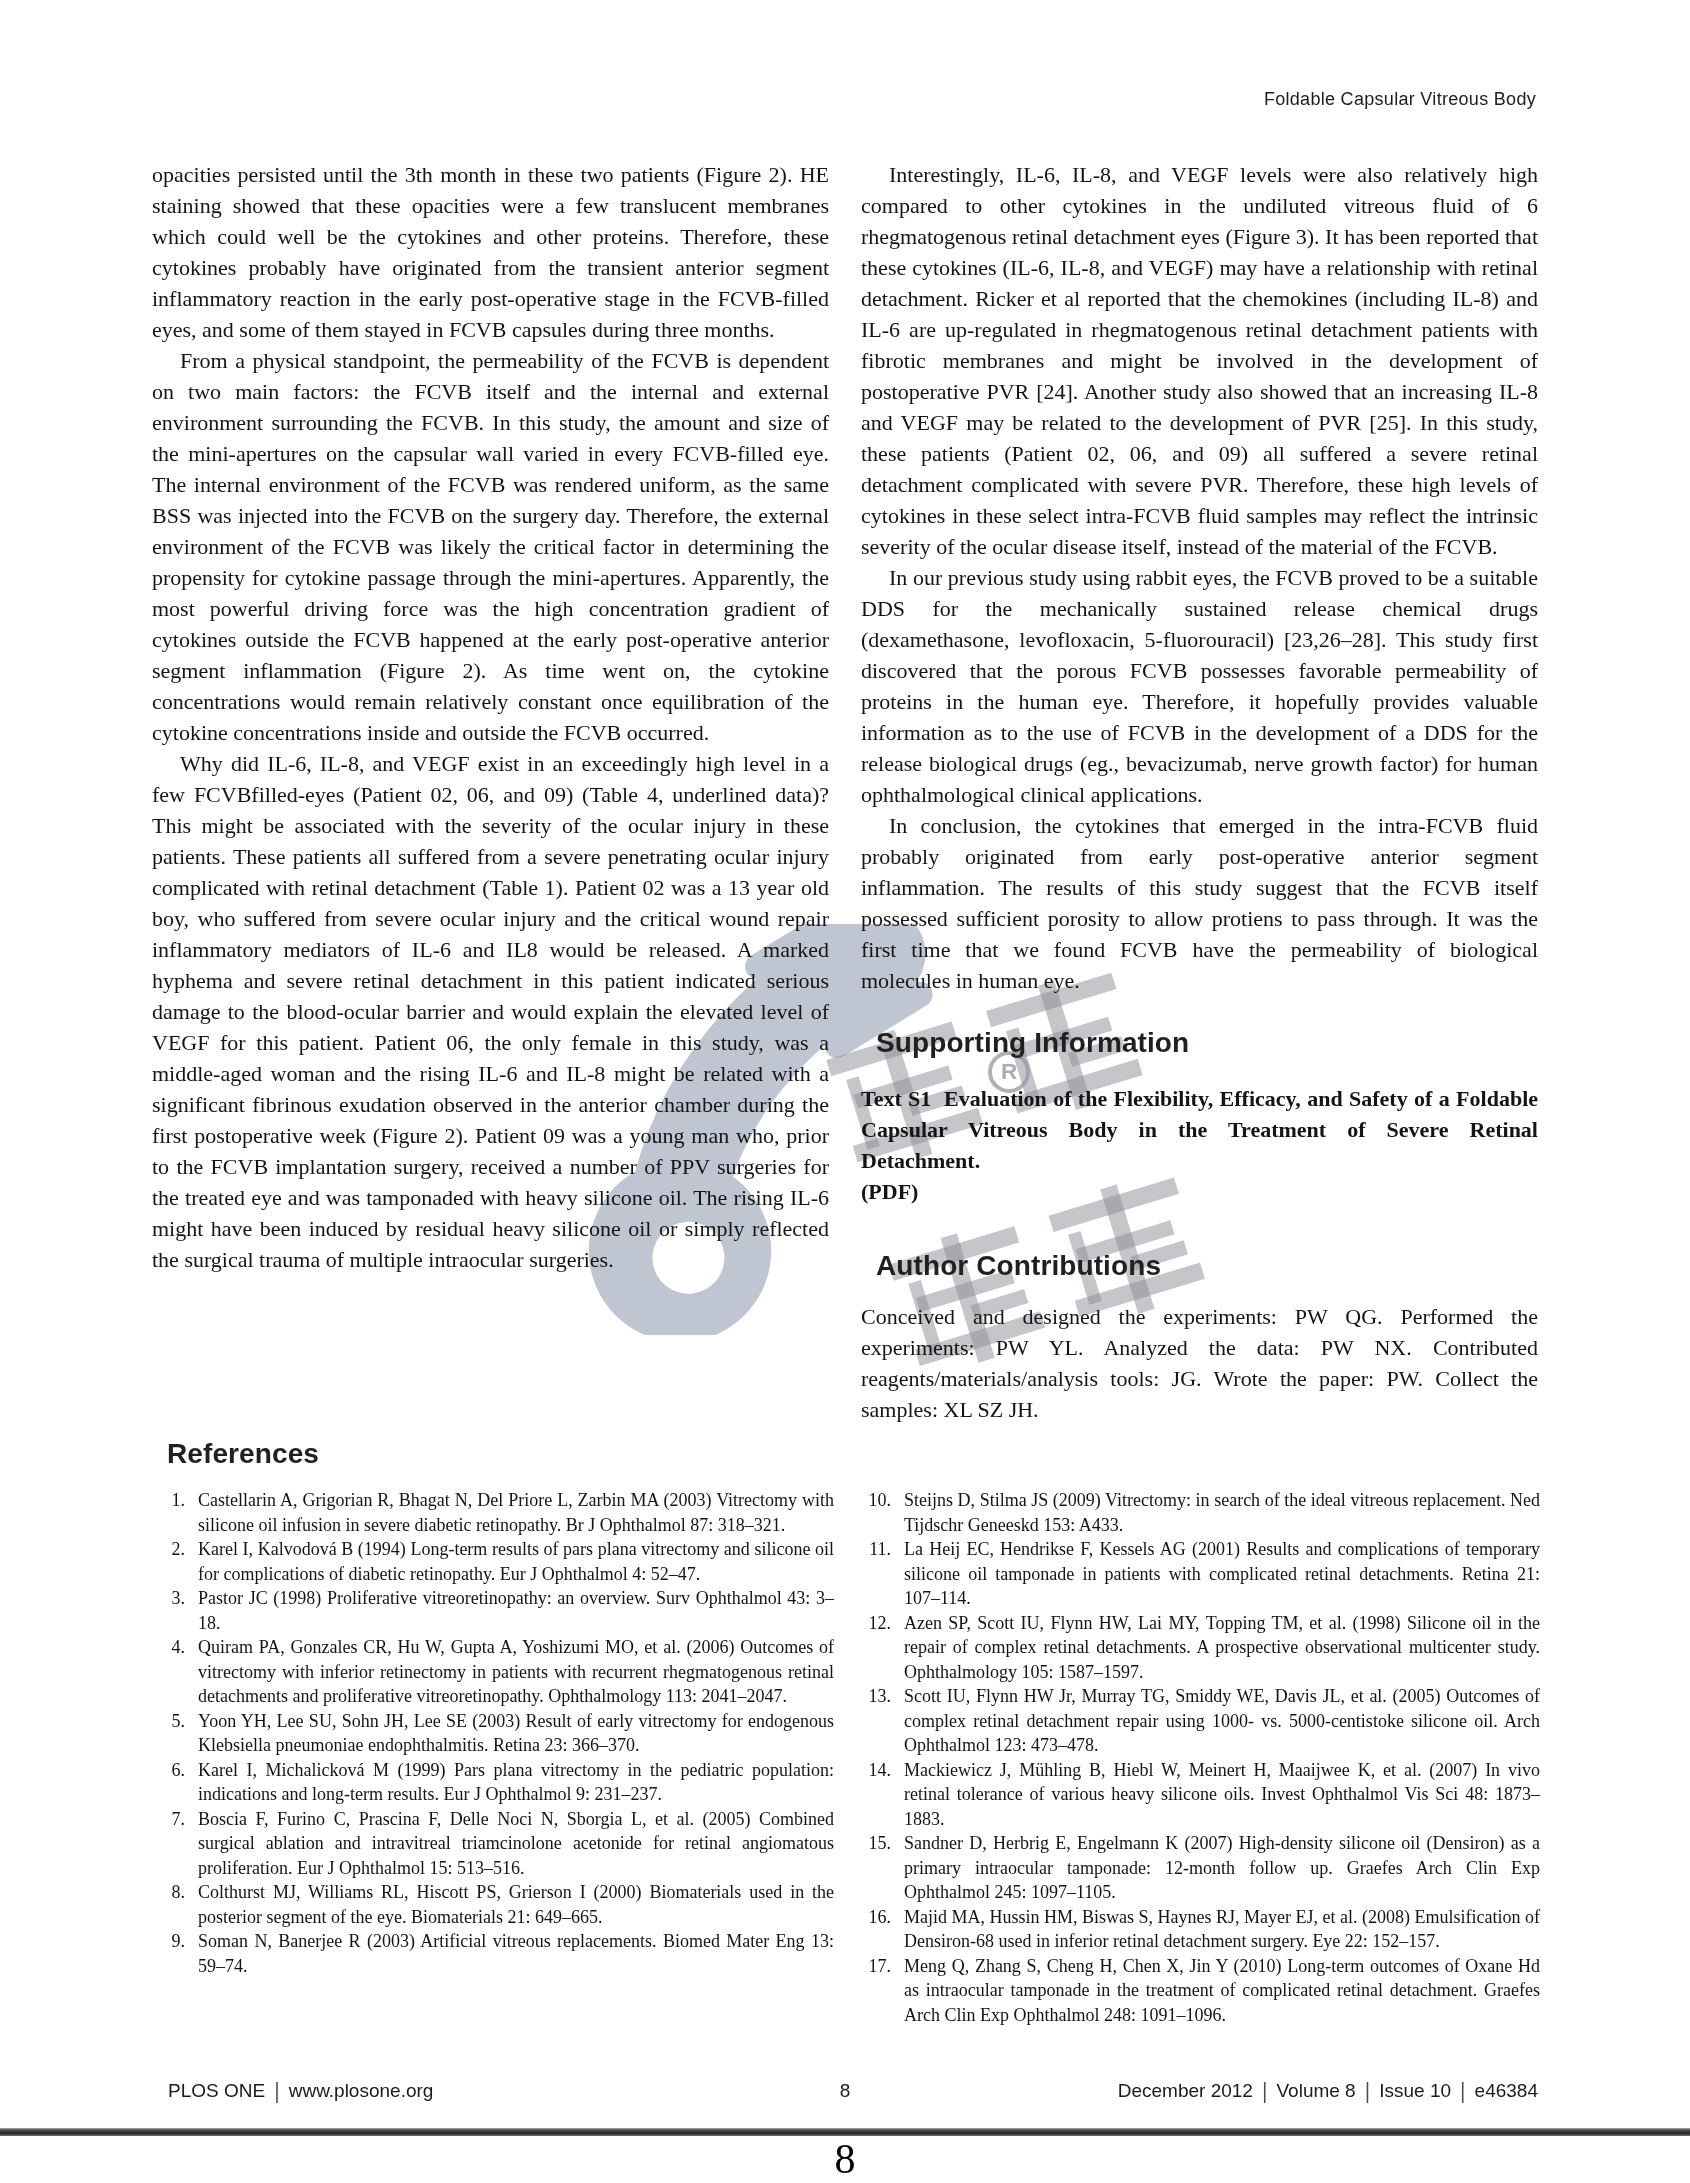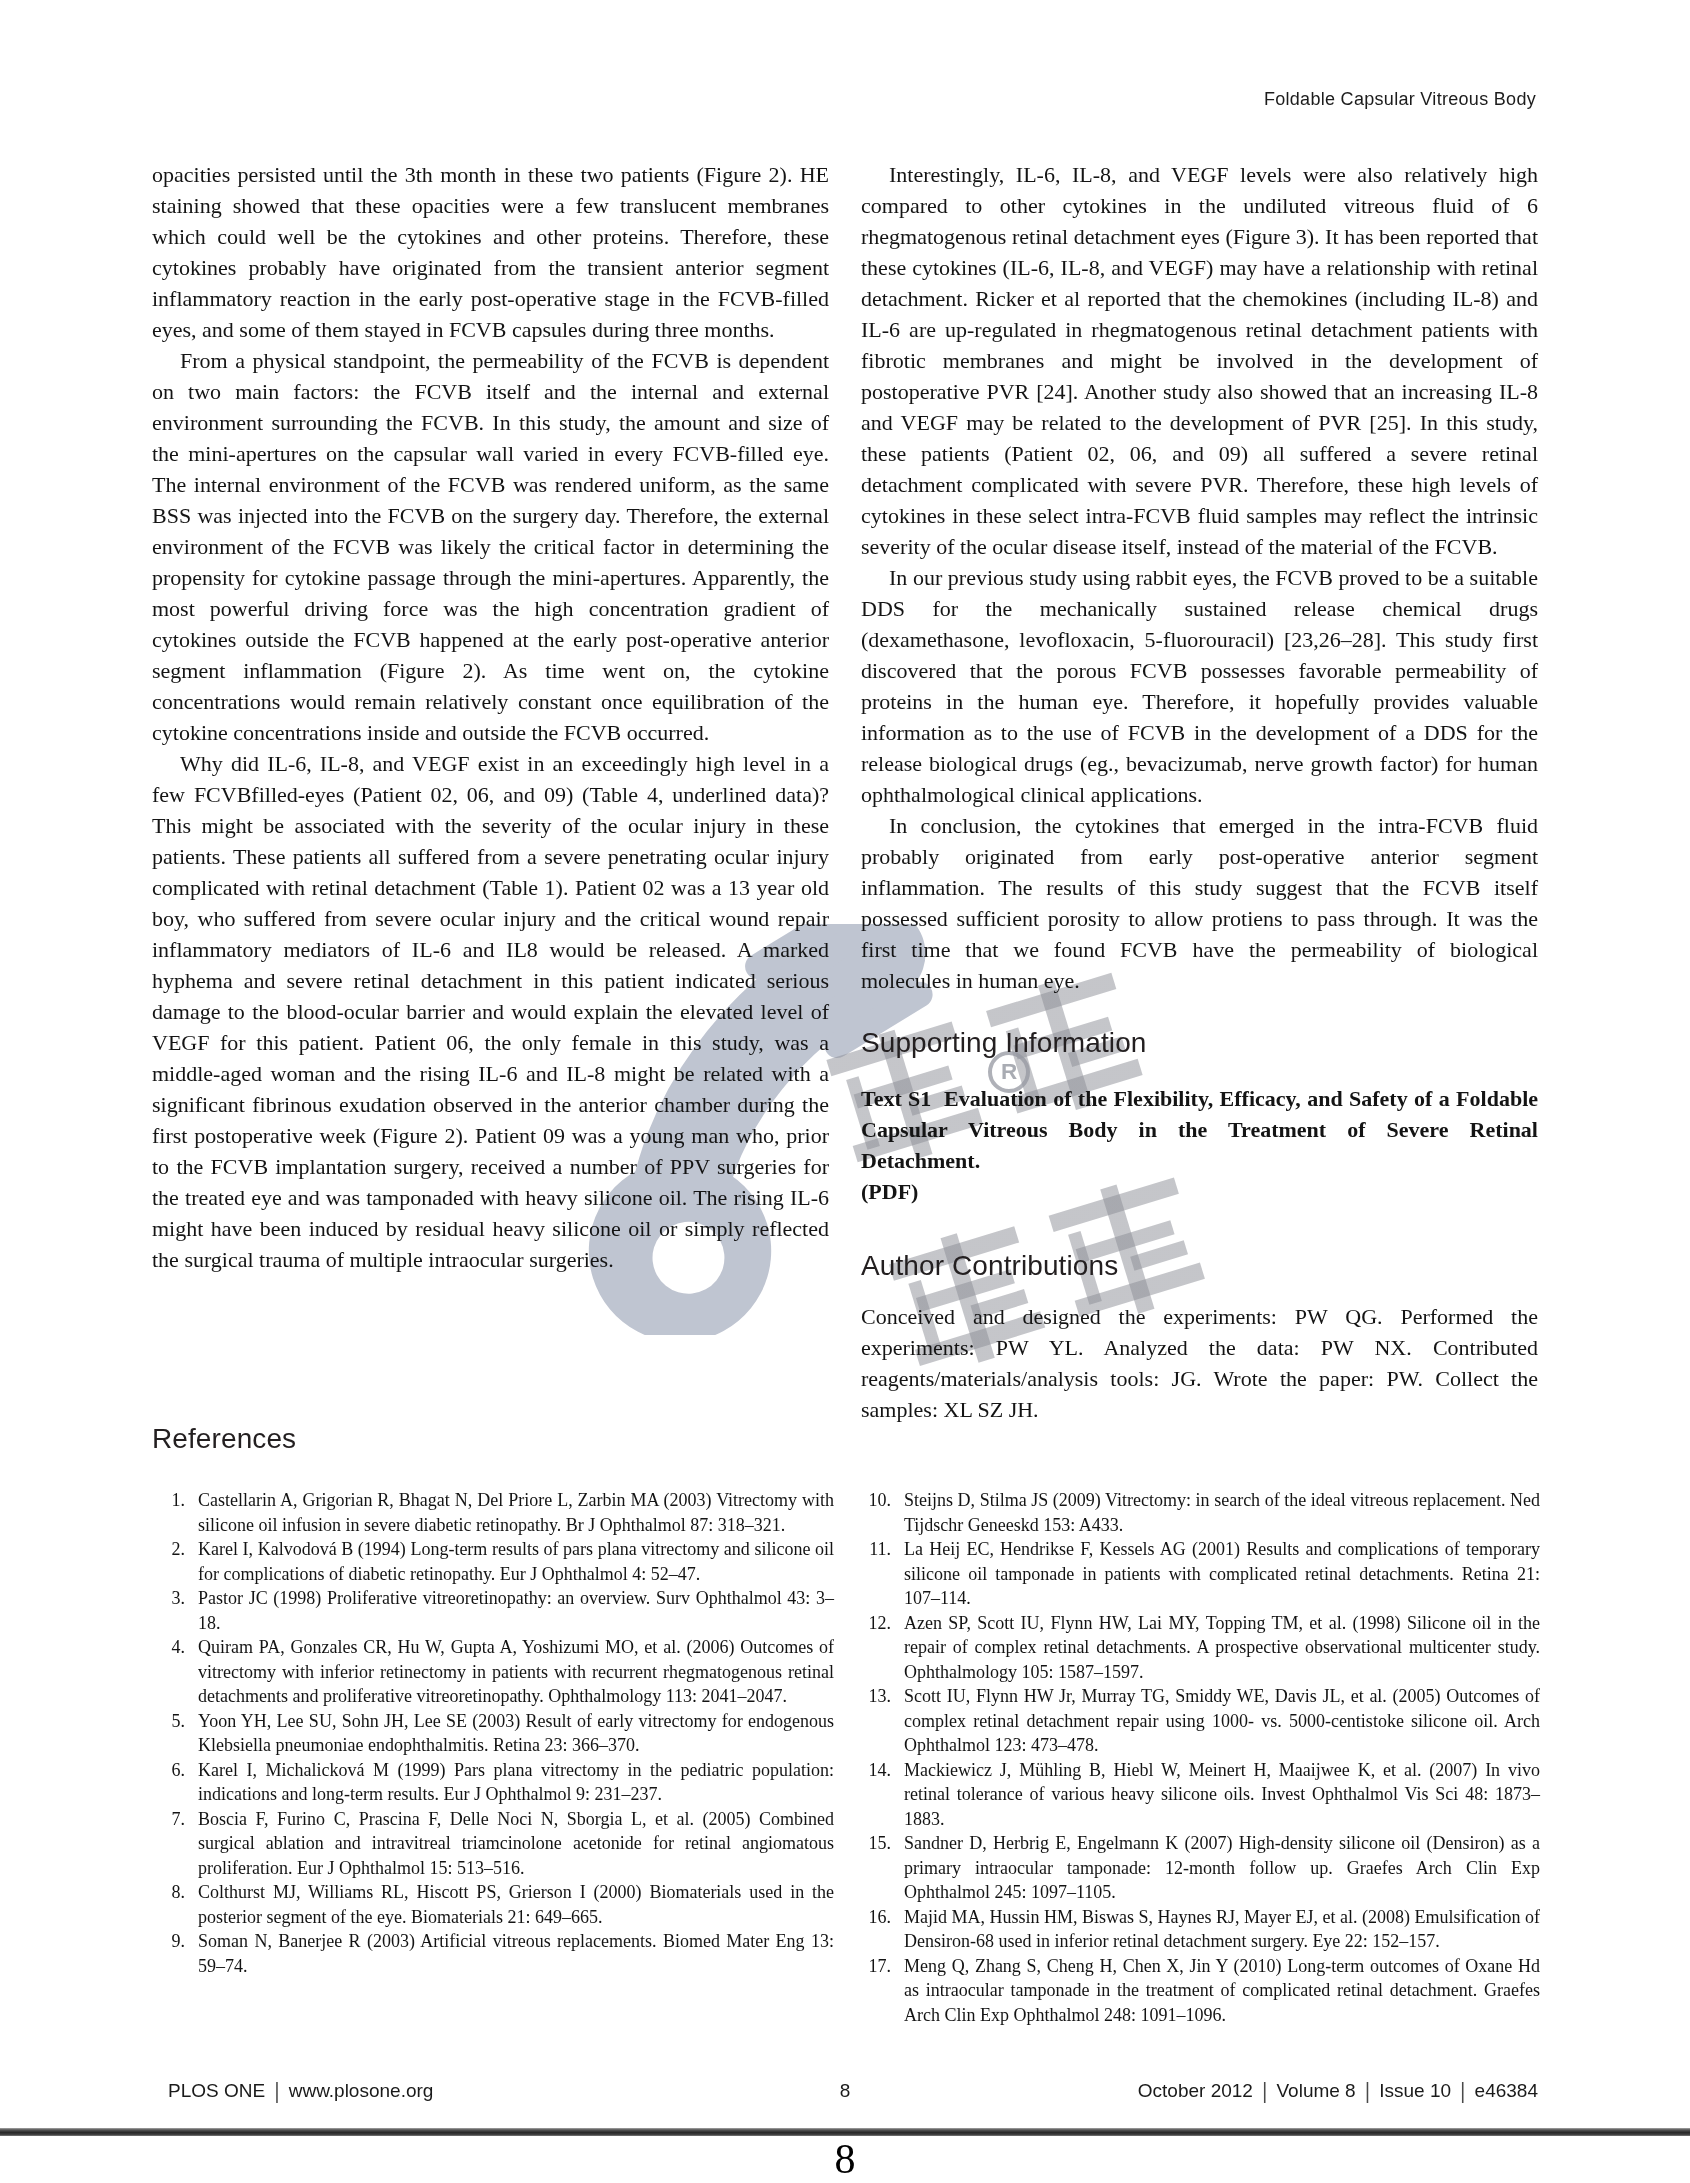--- a/index.html
+++ b/index.html
@@ -9,22 +9,22 @@
   .running-title{position:absolute;top:89px;right:154px;
         font-family:"Liberation Sans", sans-serif;font-size:18px;color:#1c1c1c;letter-spacing:0.3px;}
   
   .col{position:absolute;top:159px;width:677px;font-size:22px;line-height:31px;
        text-align:justify;z-index:2;}
   .col-left{left:152px;}
   .col-right{left:861px;}
   .para{margin:0;}
   .para.indent{text-indent:28px;}
   
-  .sec-heading{font-family:"Liberation Sans", sans-serif;font-weight:400;font-size:28px;
-       color:#231f20;letter-spacing:0.1px;text-align:left;line-height:30.5px;margin:0;}
+  .sec-heading{font-family:"Liberation Sans", sans-serif;font-weight:700;font-size:28px;
+       color:#231f20;letter-spacing:0.1px;text-align:left;line-height:30.5px;margin:15px;}
   .si-heading{margin-top:32px;}
   .si-item{margin-top:24px;font-weight:700;text-align:justify;}
   .si-format{font-weight:700;}
   .ac-heading{margin-top:44px;}
   .ac-text{margin-top:20px;}
   
   .refs-heading{position:absolute;left:152px;top:1424px;z-index:2;}
   .ref-list{position:absolute;top:1488px;width:682px;font-size:18px;line-height:24.5px;
        text-align:justify;z-index:2;}
   .ref-list-left{left:152px;}
@@ -169,21 +169,21 @@
       <span class="num">17.</span>
       <span>Meng Q, Zhang S, Cheng H, Chen X, Jin Y (2010) Long-term outcomes of Oxane Hd as intraocular tamponade in the treatment of complicated retinal detachment. Graefes Arch Clin Exp Ophthalmol 248: 1091–1096.</span></p>
   </div>
 
   <div class="footer">
     <div class="center">8</div>
     <div class="left">
       <span>PLOS ONE</span><span class="pipe">|</span><span>www.plosone.org</span>
     </div>
     <div class="right">
-      <span>October 2012</span><span class="pipe">|</span><span>Volume 8</span><span class="pipe">|</span><span>Issue 10</span><span class="pipe">|</span><span>e46384</span>
+      <span>December 2012</span><span class="pipe">|</span><span>Volume 8</span><span class="pipe">|</span><span>Issue 10</span><span class="pipe">|</span><span>e46384</span>
     </div>
   </div>
 
   <div class="bottom-bar"></div>
   <div class="big-page-number">8</div>
 
 </div>
 
 
 </body></html>

